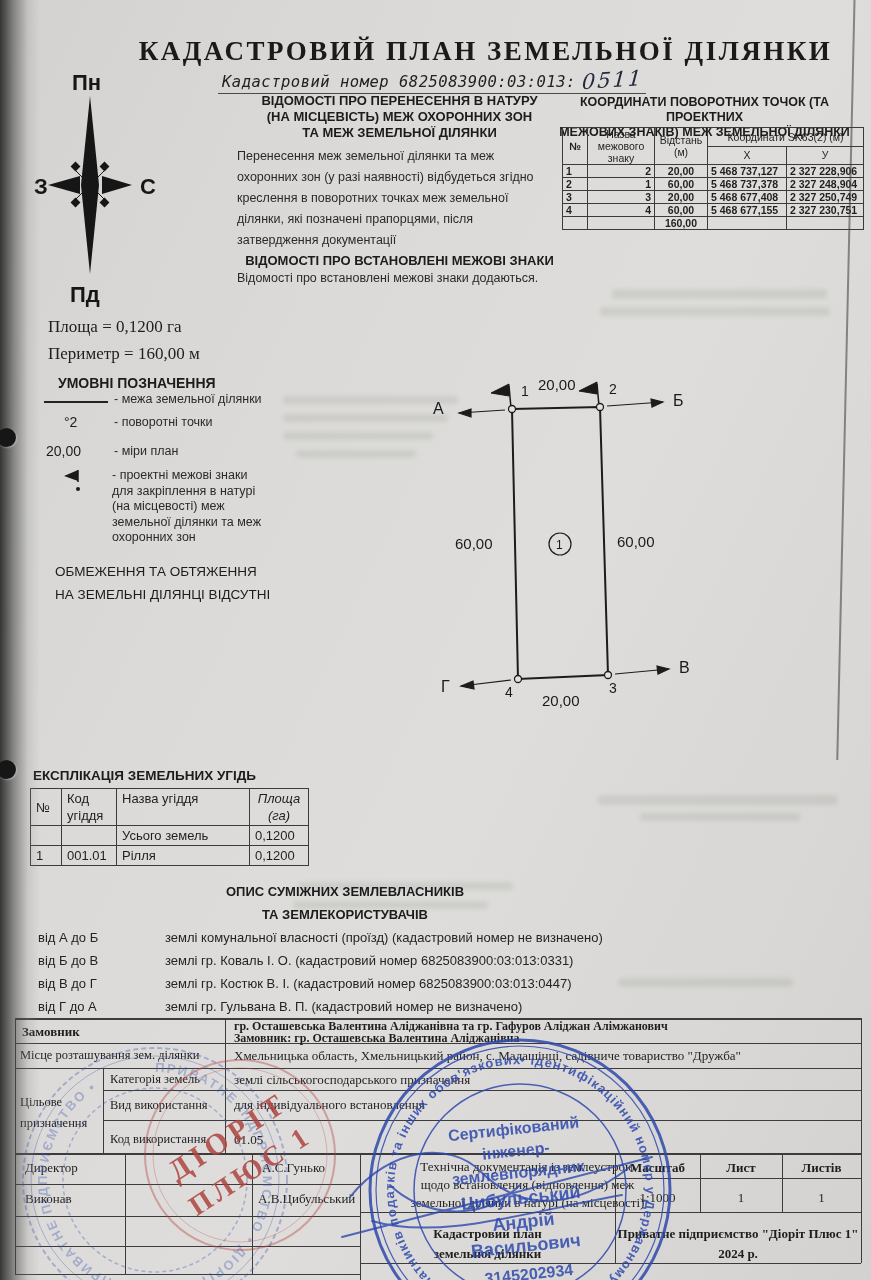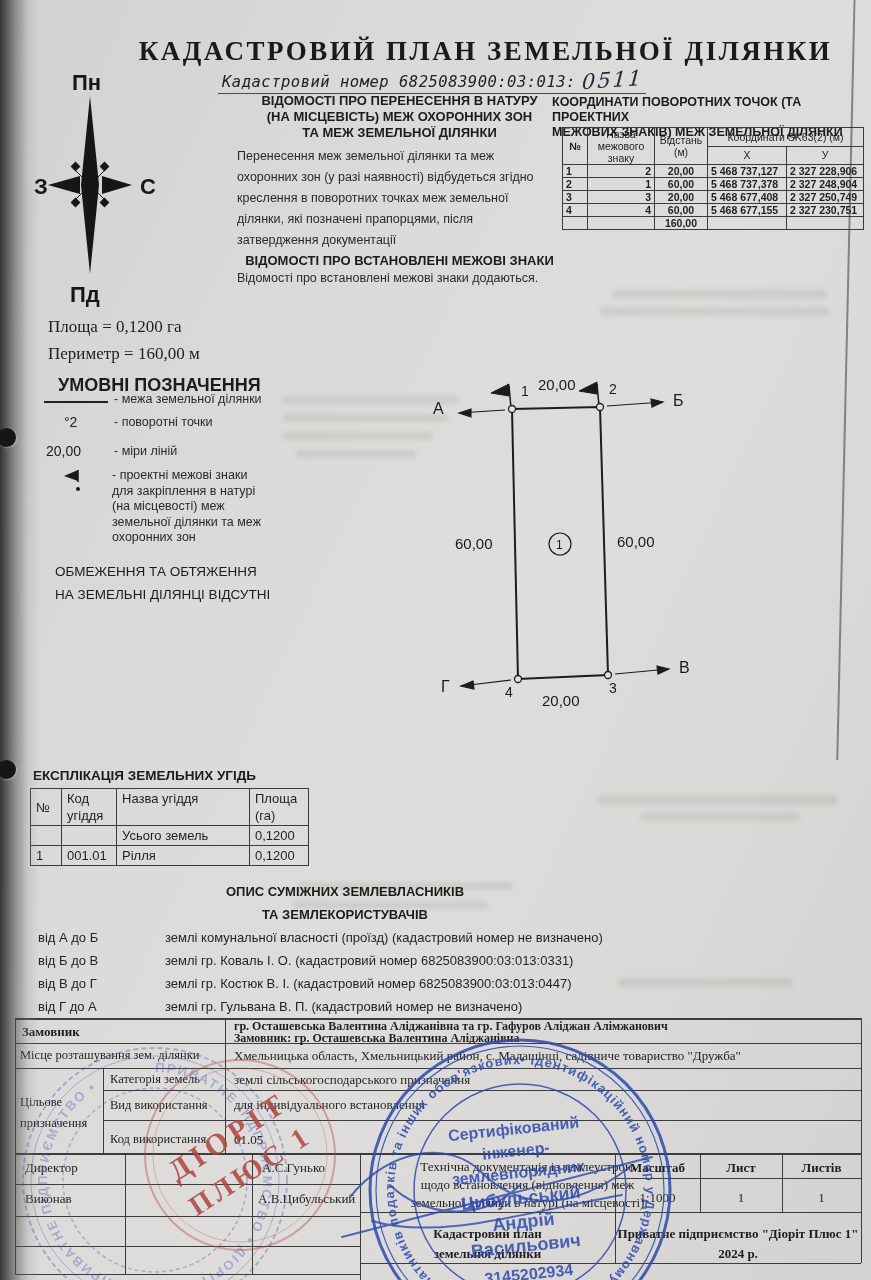--- a/index.html
+++ b/index.html
@@ -13,21 +13,21 @@
   .edge-right{position:absolute;left:845px;top:-10px;width:2px;height:770px;background:rgba(60,58,54,.55);transform:rotate(1.3deg);z-index:2;}
   .hole{position:absolute;left:-3px;width:19px;height:19px;border-radius:50%;background:#161616;box-shadow:1px 1px 2px rgba(255,255,255,.35);z-index:3;}
   .ghost{position:absolute;background:#79836f;opacity:.16;filter:blur(2px);border-radius:3px;z-index:0;}
   
   .title{font-family:"Liberation Serif",serif;font-size:27px;font-weight:600;letter-spacing:2.5px;color:#1a1a1a;text-align:center;}
   .subtitle{font-family:"DejaVu Sans Mono",monospace;font-style:italic;font-size:15.5px;letter-spacing:.5px;color:#222;}
   .hand{font-family:"DejaVu Serif",serif;font-style:italic;font-size:21px;color:#222a3e;display:inline-block;transform:rotate(-4deg) skewX(-8deg);margin-left:6px;letter-spacing:2px;}
   .h-bold{font-weight:bold;font-size:13px;line-height:16px;text-align:center;color:#1c1c1c;}
   .body-line{font-size:12.5px;color:#2a2a2a;}
   .serif{font-family:"Liberation Serif",serif;}
-  .coord-head{font-weight:bold;font-size:12.5px;line-height:15px;color:#1c1c1c;}
+  .coord-head{font-weight:bold;font-size:12.5px;line-height:15px;text-align:center;color:#1c1c1c;}
   table.coords{border-collapse:collapse;font-size:10.5px;color:#1f1f1f;}
   table.coords td,table.coords th{border:1px solid #3b3b3b;padding:0 3px;font-weight:bold;line-height:12px;}
   table.expl{border-collapse:collapse;font-size:13px;color:#1f1f1f;}
   table.expl td,table.expl th{border:1px solid #3b3b3b;padding:1px 5px;line-height:17px;text-align:left;font-weight:normal;}
   .hl{position:absolute;background:#3c3c3c;height:1px;z-index:1;}
   .vl{position:absolute;background:#3c3c3c;width:1px;z-index:1;}
   .cellt{position:absolute;z-index:1;}
   .stamp{position:absolute;z-index:4;}
   .sig{position:absolute;z-index:5;}
 </style>
@@ -150,27 +150,27 @@
       <td style="text-align:center;">160,00</td>
       <td></td>
       <td></td>
     </tr>
   </tbody>
     </table>
 
   <div class="abs serif" style="left:48px;top:317px;font-size:17px;color:#1e1e1e;">Площа = 0,1200 га</div>
   <div class="abs serif" style="left:48px;top:344px;font-size:17px;color:#1e1e1e;">Периметр = 160,00 м</div>
 
-  <div class="abs" style="left:58px;top:375px;font-weight:bold;font-size:18px;color:#1c1c1c;">УМОВНІ ПОЗНАЧЕННЯ</div>
+  <div class="abs" style="left:58px;top:375px;font-weight:bold;font-size:14px;color:#1c1c1c;">УМОВНІ ПОЗНАЧЕННЯ</div>
   <div class="abs" style="left:44px;top:401px;width:64px;height:2px;background:#222;"></div>
   <div class="abs body-line" style="left:114px;top:392px;">- межа земельної ділянки</div>
   <div class="abs" style="left:64px;top:414px;font-size:14px;color:#1d1d1d;">°2</div>
   <div class="abs body-line" style="left:114px;top:415px;">- поворотні точки</div>
   <div class="abs" style="left:46px;top:443px;font-size:14px;color:#1d1d1d;">20,00</div>
-  <div class="abs body-line" style="left:114px;top:444px;">- міри ліній</div>
+  <div class="abs body-line" style="left:114px;top:444px;">- міри план</div>
   <svg class="abs" style="left:60px;top:468px;" width="24" height="26" viewBox="0 0 24 26">
     <polygon points="18,2 4,8 18,13" fill="#1a1a1a"></polygon>
     <line x1="18" y1="2" x2="18" y2="14" stroke="#1a1a1a" stroke-width="1.5"></line>
     <circle cx="18" cy="21" r="2" fill="#1a1a1a"></circle>
   </svg>
   <div class="abs" style="left:112px;top:468px;">
     <div class="body-line" style="line-height:15.5px;">- проектні межові знаки</div>
     <div class="body-line" style="line-height:15.5px;">для закріплення в натурі</div>
     <div class="body-line" style="line-height:15.5px;">(на місцевості) меж</div>
     <div class="body-line" style="line-height:15.5px;">земельної ділянки та меж</div>
@@ -230,21 +230,21 @@
   <div class="abs" style="left:33px;top:768px;font-weight:bold;font-size:13.5px;color:#1c1c1c;">ЕКСПЛІКАЦІЯ ЗЕМЕЛЬНИХ УГІДЬ</div>
   <table class="expl abs" style="left:30px;top:788px;">
     <tbody>
         <tr>
       <th style="width:20px;">№</th>
       <th style="width:44px;">
         <span>Код</span><br>
         <span>угіддя</span>
       </th>
       <th style="width:122px;vertical-align:top;">Назва угіддя</th>
-      <th style="width:48px;text-align:left;">
+      <th style="width:48px;text-align:center;font-style:italic;">
         <span>Площа</span><br>
         <span>(га)</span>
       </th>
     </tr>
     <tr>
       <td></td>
       <td></td>
       <td>Усього земель</td>
       <td>0,1200</td>
     </tr>

